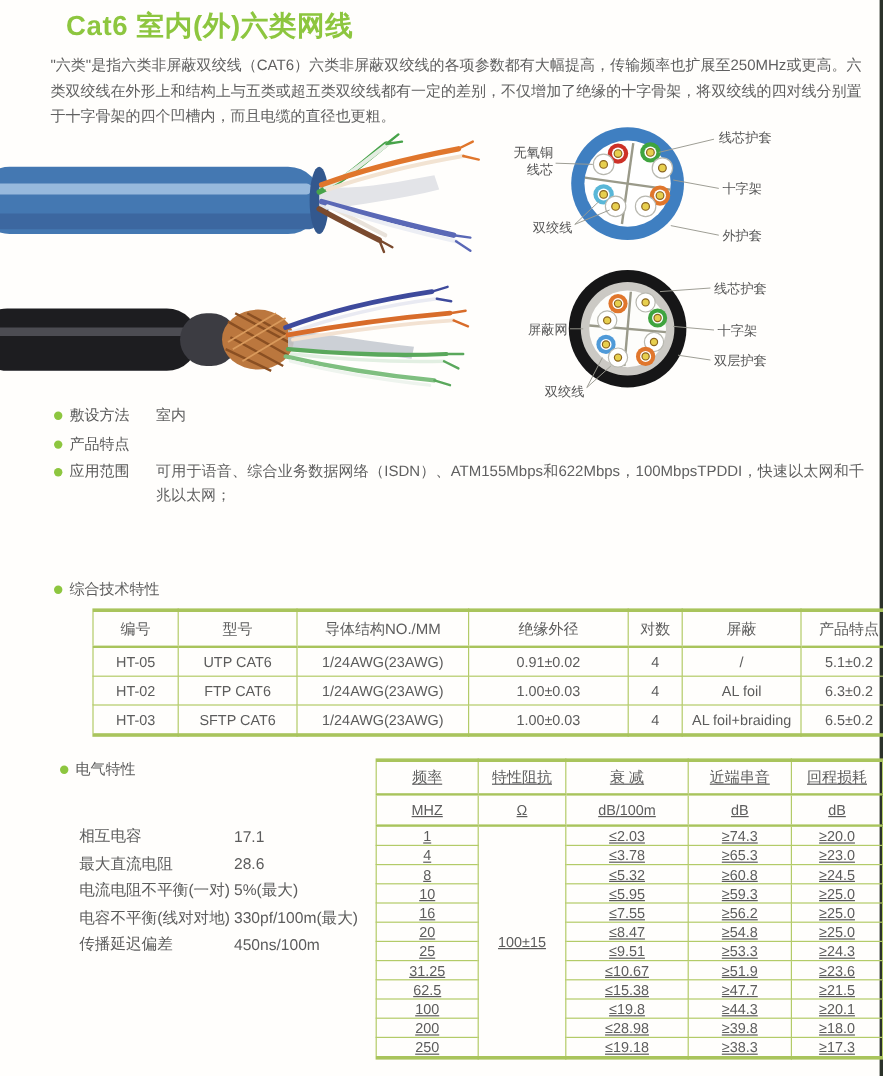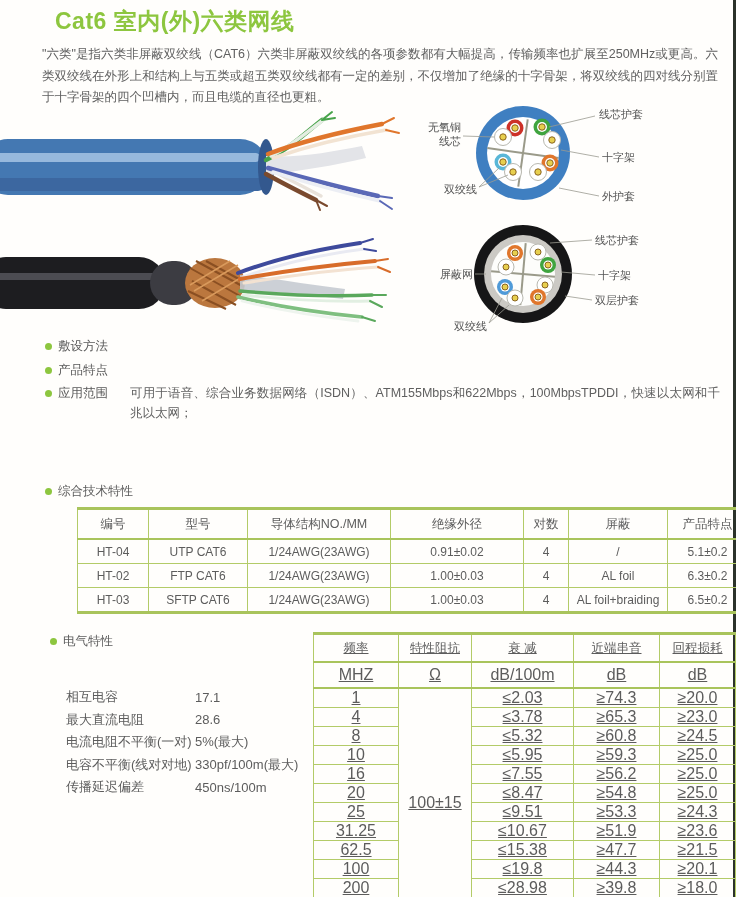--- a/index.html
+++ b/index.html
@@ -31,21 +31,21 @@
   #tech-table{border-top:3px solid #a9c45c;border-bottom:3px solid #a9c45c;}
   
   #spec-list{position:absolute;left:66px;top:686px;width:250px;font-size:13px;color:#5c5c5c;}
   .spec-row{display:flex;height:22.5px;align-items:center;}
   .spec-name{flex:none;width:129px;}
   .spec-value{flex:1;}
   
   #freq-table{position:absolute;left:313px;top:632px;border-collapse:collapse;table-layout:fixed;width:422px;text-decoration:underline;}
   #freq-table th,#freq-table td{
     border:1px solid #b3cb68;font-weight:normal;text-align:center;
-    font-size:16px;color:#5c5c5c;padding:0;height:15px;overflow:hidden;white-space:nowrap;
+    font-size:12px;color:#5c5c5c;padding:0;height:15px;overflow:hidden;white-space:nowrap;
   }
   #freq-table tr.hdr th{height:26px;font-size:12.5px;border-bottom:2px solid #a9c45c;}
   #freq-table tr.unit th{height:24px;border-bottom:2px solid #a9c45c;}
   #freq-table{border-top:3px solid #a9c45c;border-bottom:3px solid #a9c45c;}
 </style>
 </head>
 <body>
 
 <div id="page">
   <div id="edge-line"></div>
@@ -215,20 +215,21 @@
     <text class="dlabel" text-anchor="end" x="72" y="112">双绞线</text>
     <text class="dlabel" x="180" y="26">线芯护套</text>
     <text class="dlabel" x="183" y="61">十字架</text>
     <text class="dlabel" x="180" y="86">双层护套</text>
   </svg>
 
   <div id="sections">
     <div class="sect">
       <span class="dot"></span>
       <span class="sect-label">敷设方法</span>
+      <span class="sect-text">室内</span>
     </div>
     <div class="sect">
       <span class="dot"></span>
       <span class="sect-label">产品特点</span>
     </div>
     <div class="sect">
       <span class="dot"></span>
       <span class="sect-label">应用范围</span>
       <span class="sect-text">可用于语音、综合业务数据网络（ISDN）、ATM155Mbps和622Mbps，100MbpsTPDDI，快速以太网和千兆以太网；</span>
     </div>
@@ -255,21 +256,21 @@
         <th>型号</th>
         <th>导体结构NO./MM</th>
         <th>绝缘外径</th>
         <th>对数</th>
         <th>屏蔽</th>
         <th>产品特点</th>
       </tr>
     </thead>
     <tbody>
       <tr>
-        <td>HT-04</td>
+        <td>HT-05</td>
           <td>UTP CAT6</td>
           <td>1/24AWG(23AWG)</td>
           <td>0.91±0.02</td>
           <td>4</td>
           <td>/</td>
           <td>5.1±0.2</td>
       </tr>
       <tr>
         <td>HT-02</td>
           <td>FTP CAT6</td>

